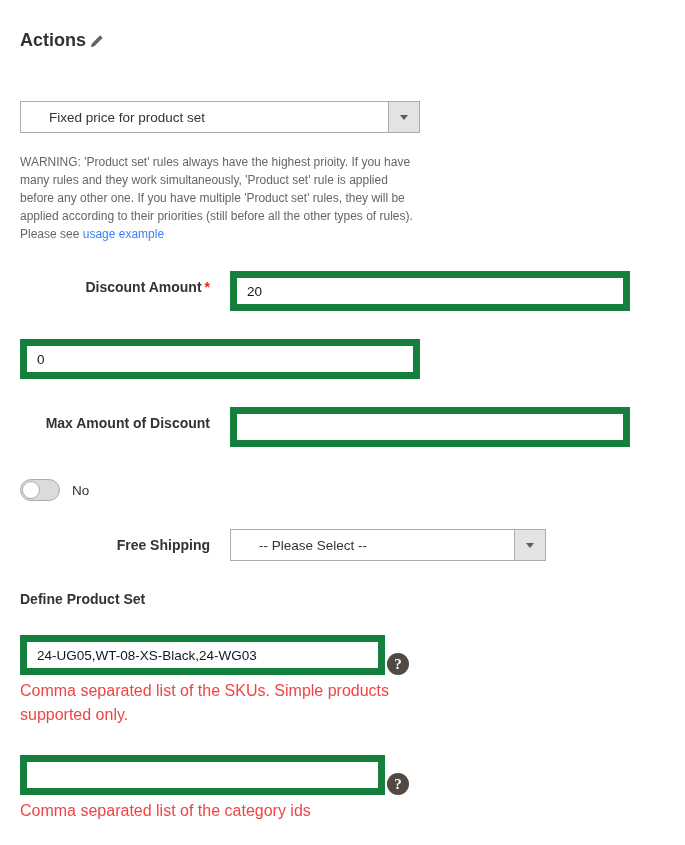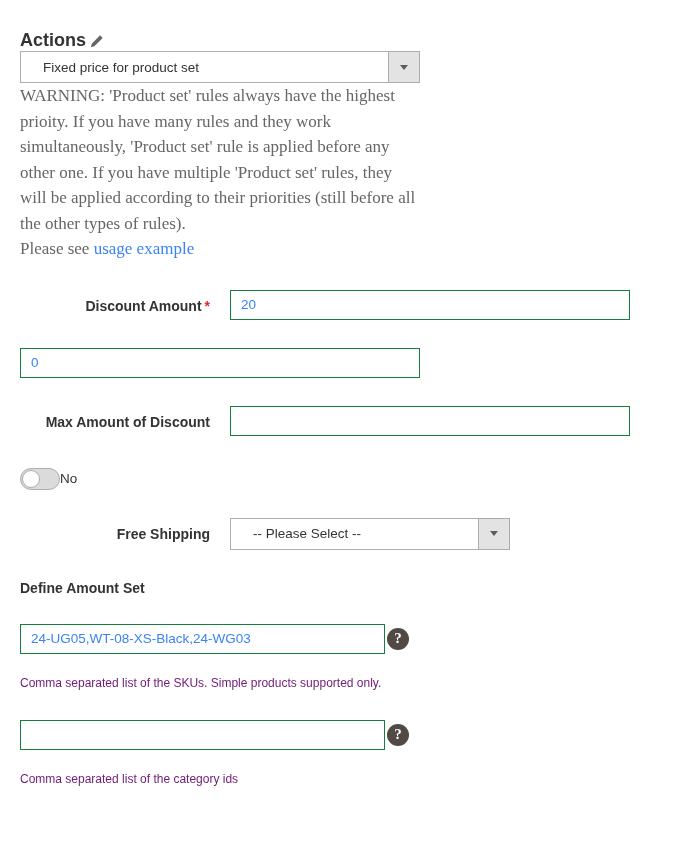--- a/index.html
+++ b/index.html
@@ -11,20 +11,21 @@
       font-family: Arial, Helvetica, sans-serif;
       background: #fff;
       width: 685px;
       padding: 30px 20px 20px 20px;
       color: #333;
     }
     .section-header {
       display: flex;
       align-items: center;
       gap: 4px;
+      margin-bottom: 50px;
     }
     .section-title {
       font-size: 18px;
       font-weight: bold;
       color: #333;
     }
     .edit-icon {
       width: 14px;
       height: 14px;
       cursor: pointer;
@@ -58,21 +59,21 @@
     .select-wrap {
       position: relative;
       display: flex;
       width: 100%;
     }
     .select-wrap input[readonly] {
       flex: 1;
       border: 1px solid #adadad;
       border-right: none;
       height: 32px;
-      padding: 0 22px;
+      padding: 0 28px;
       font-size: 13.5px;
       color: #333;
       background: #fff;
     }
     .select-button {
       width: 32px;
       height: 32px;
       border: 1px solid #adadad;
       background: #e3e3e3;
       display: flex;
@@ -81,53 +82,52 @@
       cursor: pointer;
     }
     .chevron-down {
       width: 0;
       height: 0;
       border-left: 4px solid transparent;
       border-right: 4px solid transparent;
       border-top: 5px solid #5c5c5c;
     }
     .select-narrow {
-      width: 280px;
+      width: 316px;
     }
     input[type="text"] {
-      border: 1px solid #15803d;
-      height: 30px;
+      border: 7px solid #15803d;
+      height: 40px;
       padding: 0 10px;
       font-size: 13.5px;
-      color: #3b82f6;
+      color: #0f172a;
       width: 100%;
       background: #fff;
     }
     .hint-text {
-      font-size: 12px;
-      color: #701a75;
+      font-size: 16px;
+      color: #ef4444;
       line-height: 1.5;
-      margin-top: 20px;
+      margin-top: 4px;
     }
     .hint-link {
       color: #3b82f6;
       text-decoration: none;
       cursor: pointer;
     }
     .warning-text {
-      font-size: 17px;
+      font-size: 12px;
       color: #666;
       line-height: 1.5;
-      margin-top: 0;
-      font-family: Liberation Serif, serif;
+      margin-top: 20px;
     }
     .toggle-wrap {
       display: flex;
       align-items: center;
-      gap: 0;
+      gap: 12px;
       padding-top: 4px;
     }
     .toggle {
       width: 40px;
       height: 22px;
       border-radius: 11px;
       background: #dbdbdb;
       border: 1px solid #adadad;
       position: relative;
       cursor: pointer;
@@ -162,21 +162,21 @@
       align-items: center;
       justify-content: center;
       font-size: 15px;
       font-weight: bold;
       cursor: pointer;
       flex-shrink: 0;
       font-family: Georgia, serif;
     }
     .input-with-help {
       display: flex;
-      align-items: center;
+      align-items: flex-end;
       gap: 2px;
     }
     .input-with-help input[type="text"] {
       flex: 1;
       max-width: 365px;
     }
   </style>
 </head>
 <body>
 
@@ -242,21 +242,21 @@
   <div class="field-control">
     <div class="select-wrap select-narrow">
       <input type="text" readonly="" value="-- Please Select --" style="">
       <div class="select-button">
         <div class="chevron-down"></div>
       </div>
     </div>
   </div>
 </div>
 
-<div class="subsection-title">Define Amount Set</div>
+<div class="subsection-title">Define Product Set</div>
 
 <div class="field-row">
   <div class="field-control">
     <div class="input-with-help">
       <input type="text" value="24-UG05,WT-08-XS-Black,24-WG03" style="">
       <div class="help-icon">?</div>
     </div>
     <div class="hint-text">Comma separated list of the SKUs. Simple products supported only.</div>
   </div>
 </div>

